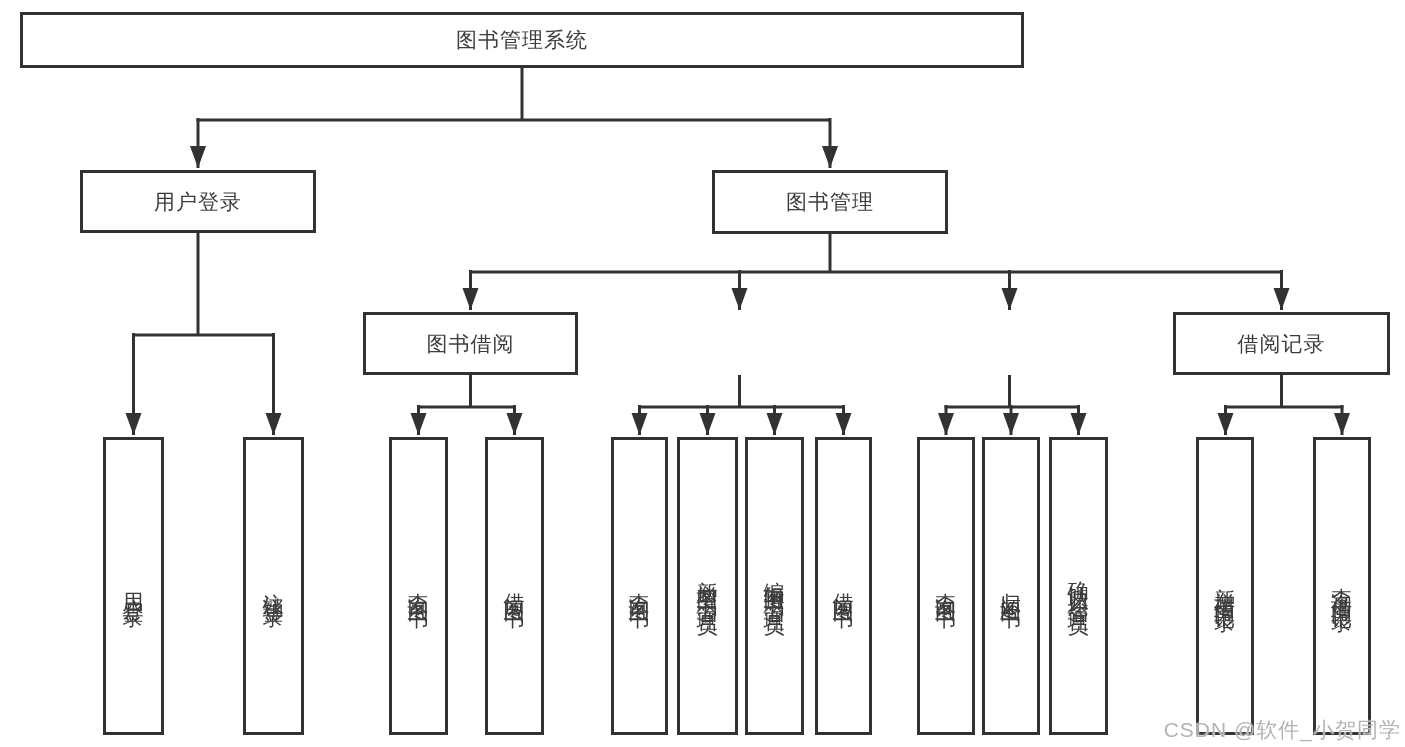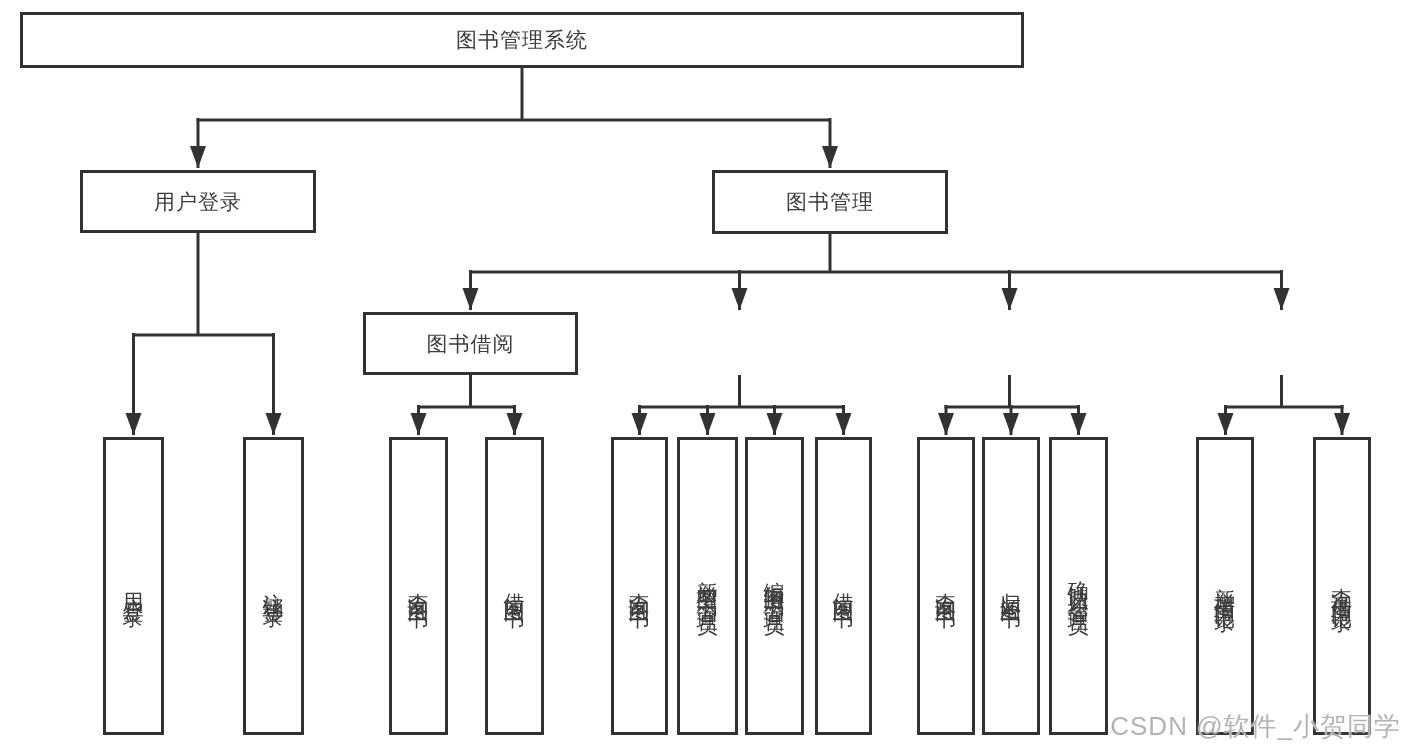--- a/index.html
+++ b/index.html
@@ -13,21 +13,21 @@
     display:flex;align-items:center;justify-content:center;
     color:#3c3c3c;z-index:2;
   }
   .h{font-size:21px;letter-spacing:1px;}
   .v{
     writing-mode:vertical-rl;text-orientation:mixed;
     font-size:21px;letter-spacing:5px;line-height:1;
   }
   .watermark{
     position:absolute;right:4px;bottom:3px;z-index:5;
-    font-size:26px;color:#b3b3b3;letter-spacing:1px;
+    font-size:21px;color:#b3b3b3;letter-spacing:1px;
     text-shadow:0 0 2px #ffffff;
   }
 </style>
 </head>
 <body>
 
 <div class="canvas">
 
   <svg class="connectors" viewBox="0 0 1405 747" xmlns="http://www.w3.org/2000/svg">
     <defs>
@@ -78,20 +78,21 @@
       <path d="M1342,405 V435" marker-end="url(#arrow)"></path>
     </g>
   </svg>
 
   <div class="box h" style="left:20px;top:12px;width:1004px;height:56px;">图书管理系统</div>
 
   <div class="box h" style="left:80px;top:170px;width:236px;height:63px;">用户登录</div>
   <div class="box h" style="left:712px;top:170px;width:236px;height:64px;">图书管理</div>
 
   <div class="box h" style="left:363px;top:312px;width:215px;height:63px;">图书借阅</div>
+  <div class="box h" style="left:1173px;top:312px;width:217px;height:63px;">借阅记录</div>
 
   <div class="box v" style="left:103px;top:437px;width:61px;height:298px;">用户登录</div>
   <div class="box v" style="left:243px;top:437px;width:61px;height:298px;">注销登录</div>
 
   <div class="box v" style="left:389px;top:437px;width:59px;height:298px;">查询图书</div>
   <div class="box v" style="left:485px;top:437px;width:59px;height:298px;">借阅图书</div>
 
   <div class="box v" style="left:611px;top:437px;width:57px;height:298px;">查询图书</div>
   <div class="box v" style="left:677px;top:437px;width:61px;height:298px;">新增图书（管理员）</div>
   <div class="box v" style="left:745px;top:437px;width:59px;height:298px;">编辑图书（管理员）</div>

